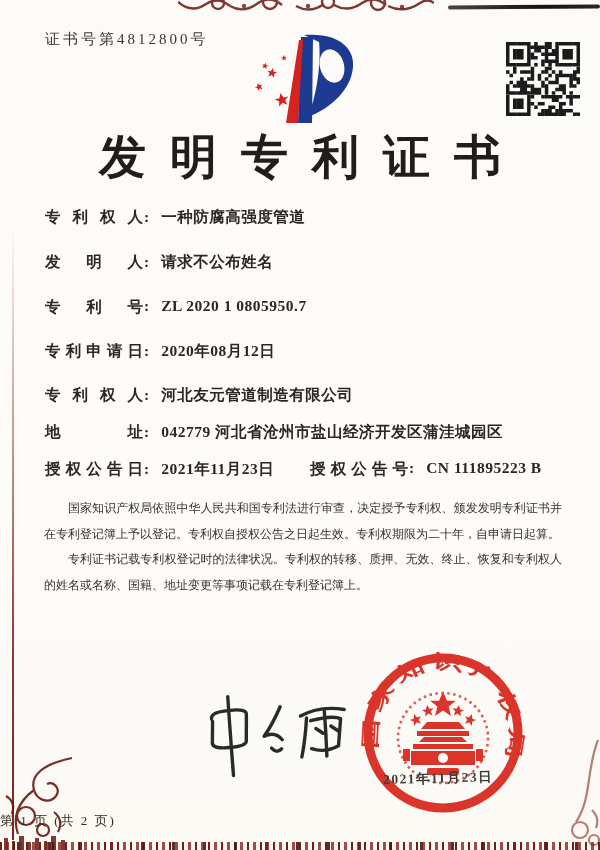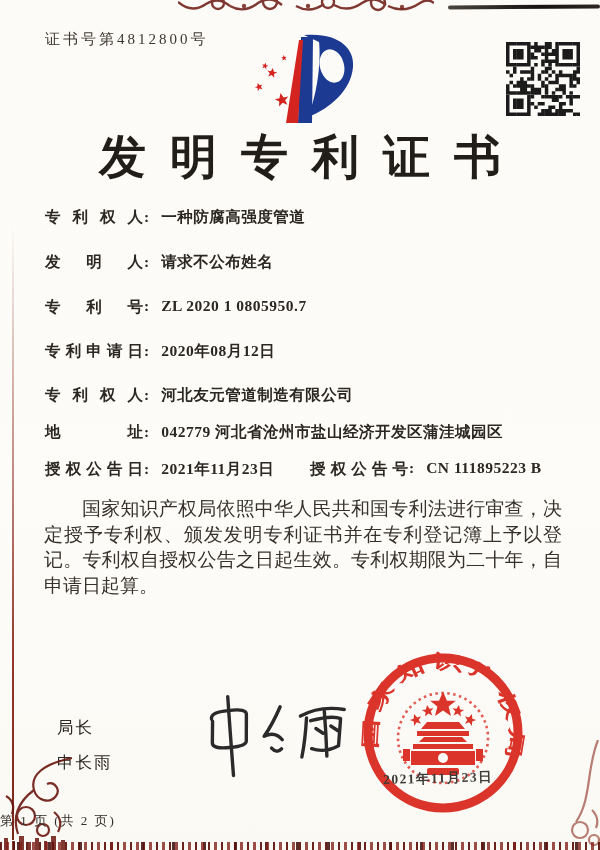--- a/index.html
+++ b/index.html
@@ -29,21 +29,21 @@
   .title{position:absolute;left:0;right:0;top:126px;text-align:center;
     font-size:47px;font-weight:700;letter-spacing:24px;text-indent:24px;color:#211e1a;}
   
   .fields{position:absolute;left:45px;top:0;right:30px;}
   .field-row{position:absolute;left:0;right:0;font-size:15.5px;font-weight:600;color:#2b2722;white-space:nowrap;}
   .lbl{display:inline-block;width:98px;text-align:justify;text-align-last:justify;vertical-align:top;}
   .colon{margin:0 12px 0 1px;}
   .val{letter-spacing:.5px;text-align:center;}
   .pair2{position:absolute;left:265px;top:0;}
   
-  .body-text{position:absolute;left:44px;right:38px;top:496px;font-size:19px;line-height:25.5px;
+  .body-text{position:absolute;left:44px;right:38px;top:496px;font-size:12px;line-height:25.5px;
     text-align:justify;color:#36322b;}
   .body-text p{margin:0;text-indent:2em;}
   
   .signatory{position:absolute;left:57px;top:710px;font-size:16.5px;color:#2c2924;line-height:35px;letter-spacing:2px;}
   .signature{position:absolute;left:185px;top:686px;width:178px;height:92px;transform:rotate(-2deg);}
   .seal{position:absolute;left:357px;top:650px;width:172px;height:170px;}
   .seal-date{position:absolute;left:383px;top:769px;width:156px;font-size:13.5px;font-weight:700;
     color:#3d3b38;letter-spacing:1.5px;transform:rotate(-1.5deg);z-index:5;}
   .footer{position:absolute;left:0;width:430px;top:812px;text-align:left;font-size:13px;letter-spacing:2px;color:#332f29;}
 </style>
@@ -130,26 +130,23 @@
         <span class="lbl">授权公告日</span><span class="colon">:</span><span class="val">2021年11月23日</span>
       </span>
       <span class="pair2">
         <span class="lbl">授权公告号</span><span class="colon">:</span><span class="val">CN 111895223 B</span>
       </span>
     </div>
   </div>
 
   <div class="body-text">
     <p>国家知识产权局依照中华人民共和国专利法进行审查，决定授予专利权、颁发发明专利证书并在专利登记簿上予以登记。专利权自授权公告之日起生效。专利权期限为二十年，自申请日起算。</p>
+    <p>专利证书记载专利权登记时的法律状况。专利权的转移、质押、无效、终止、恢复和专利权人的姓名或名称、国籍、地址变更等事项记载在专利登记簿上。</p>
   </div>
 
-  <div class="signatory">
-    <div>局长</div>
-    <div>申长雨</div>
-  </div>
 
   <svg class="signature" viewBox="0 0 178 92">
     <g fill="none" stroke="#2a2a2a" stroke-width="3.4" stroke-linecap="round" stroke-linejoin="round">
       <path d="M27,31 Q26,24 44,23 Q63,21 62,28 L61,54 Q61,59 44,60 Q27,61 27,55 L28,33"></path>
       <path d="M44,9 Q45,40 47,88"></path>
       <path d="M96,21 Q88,38 79,50 Q90,45 97,54"></path>
       <path d="M86,62 Q91,68 96,63"></path>
       <path d="M116,31 Q136,21 160,26"></path>
       <path d="M122,33 Q120,55 116,72"></path>
       <path d="M126,36 Q148,31 156,35 L153,62 Q139,69 126,64"></path>

